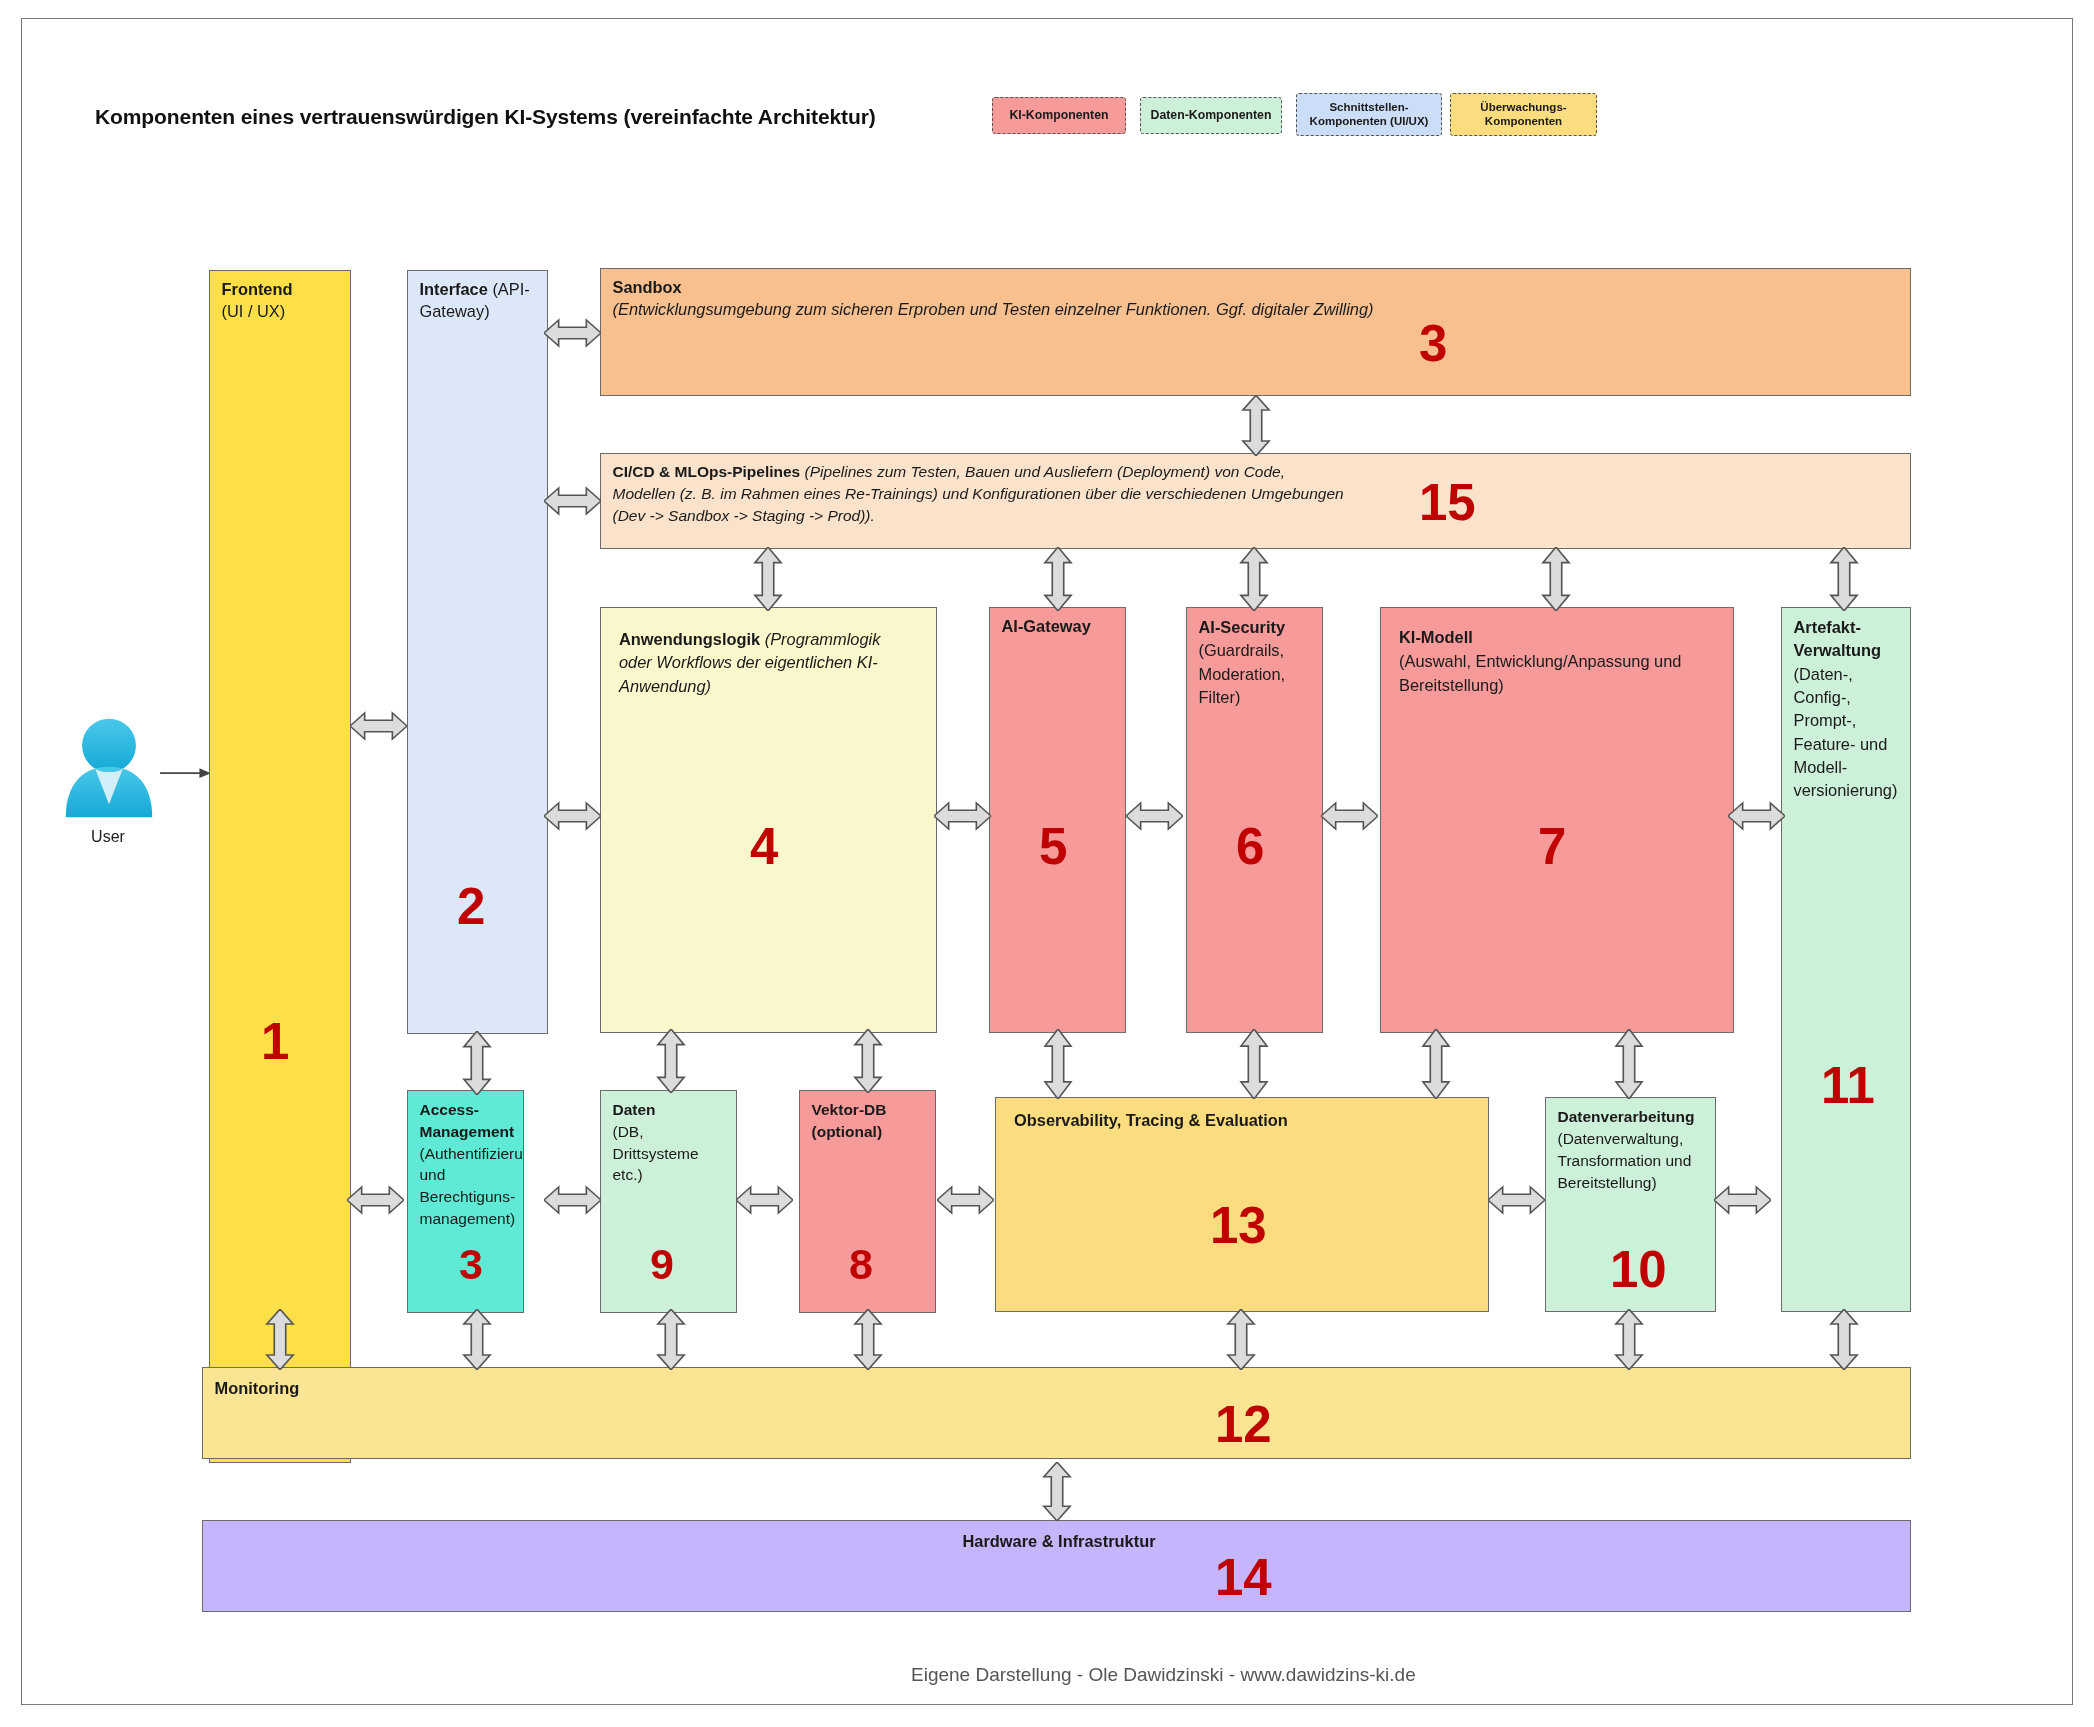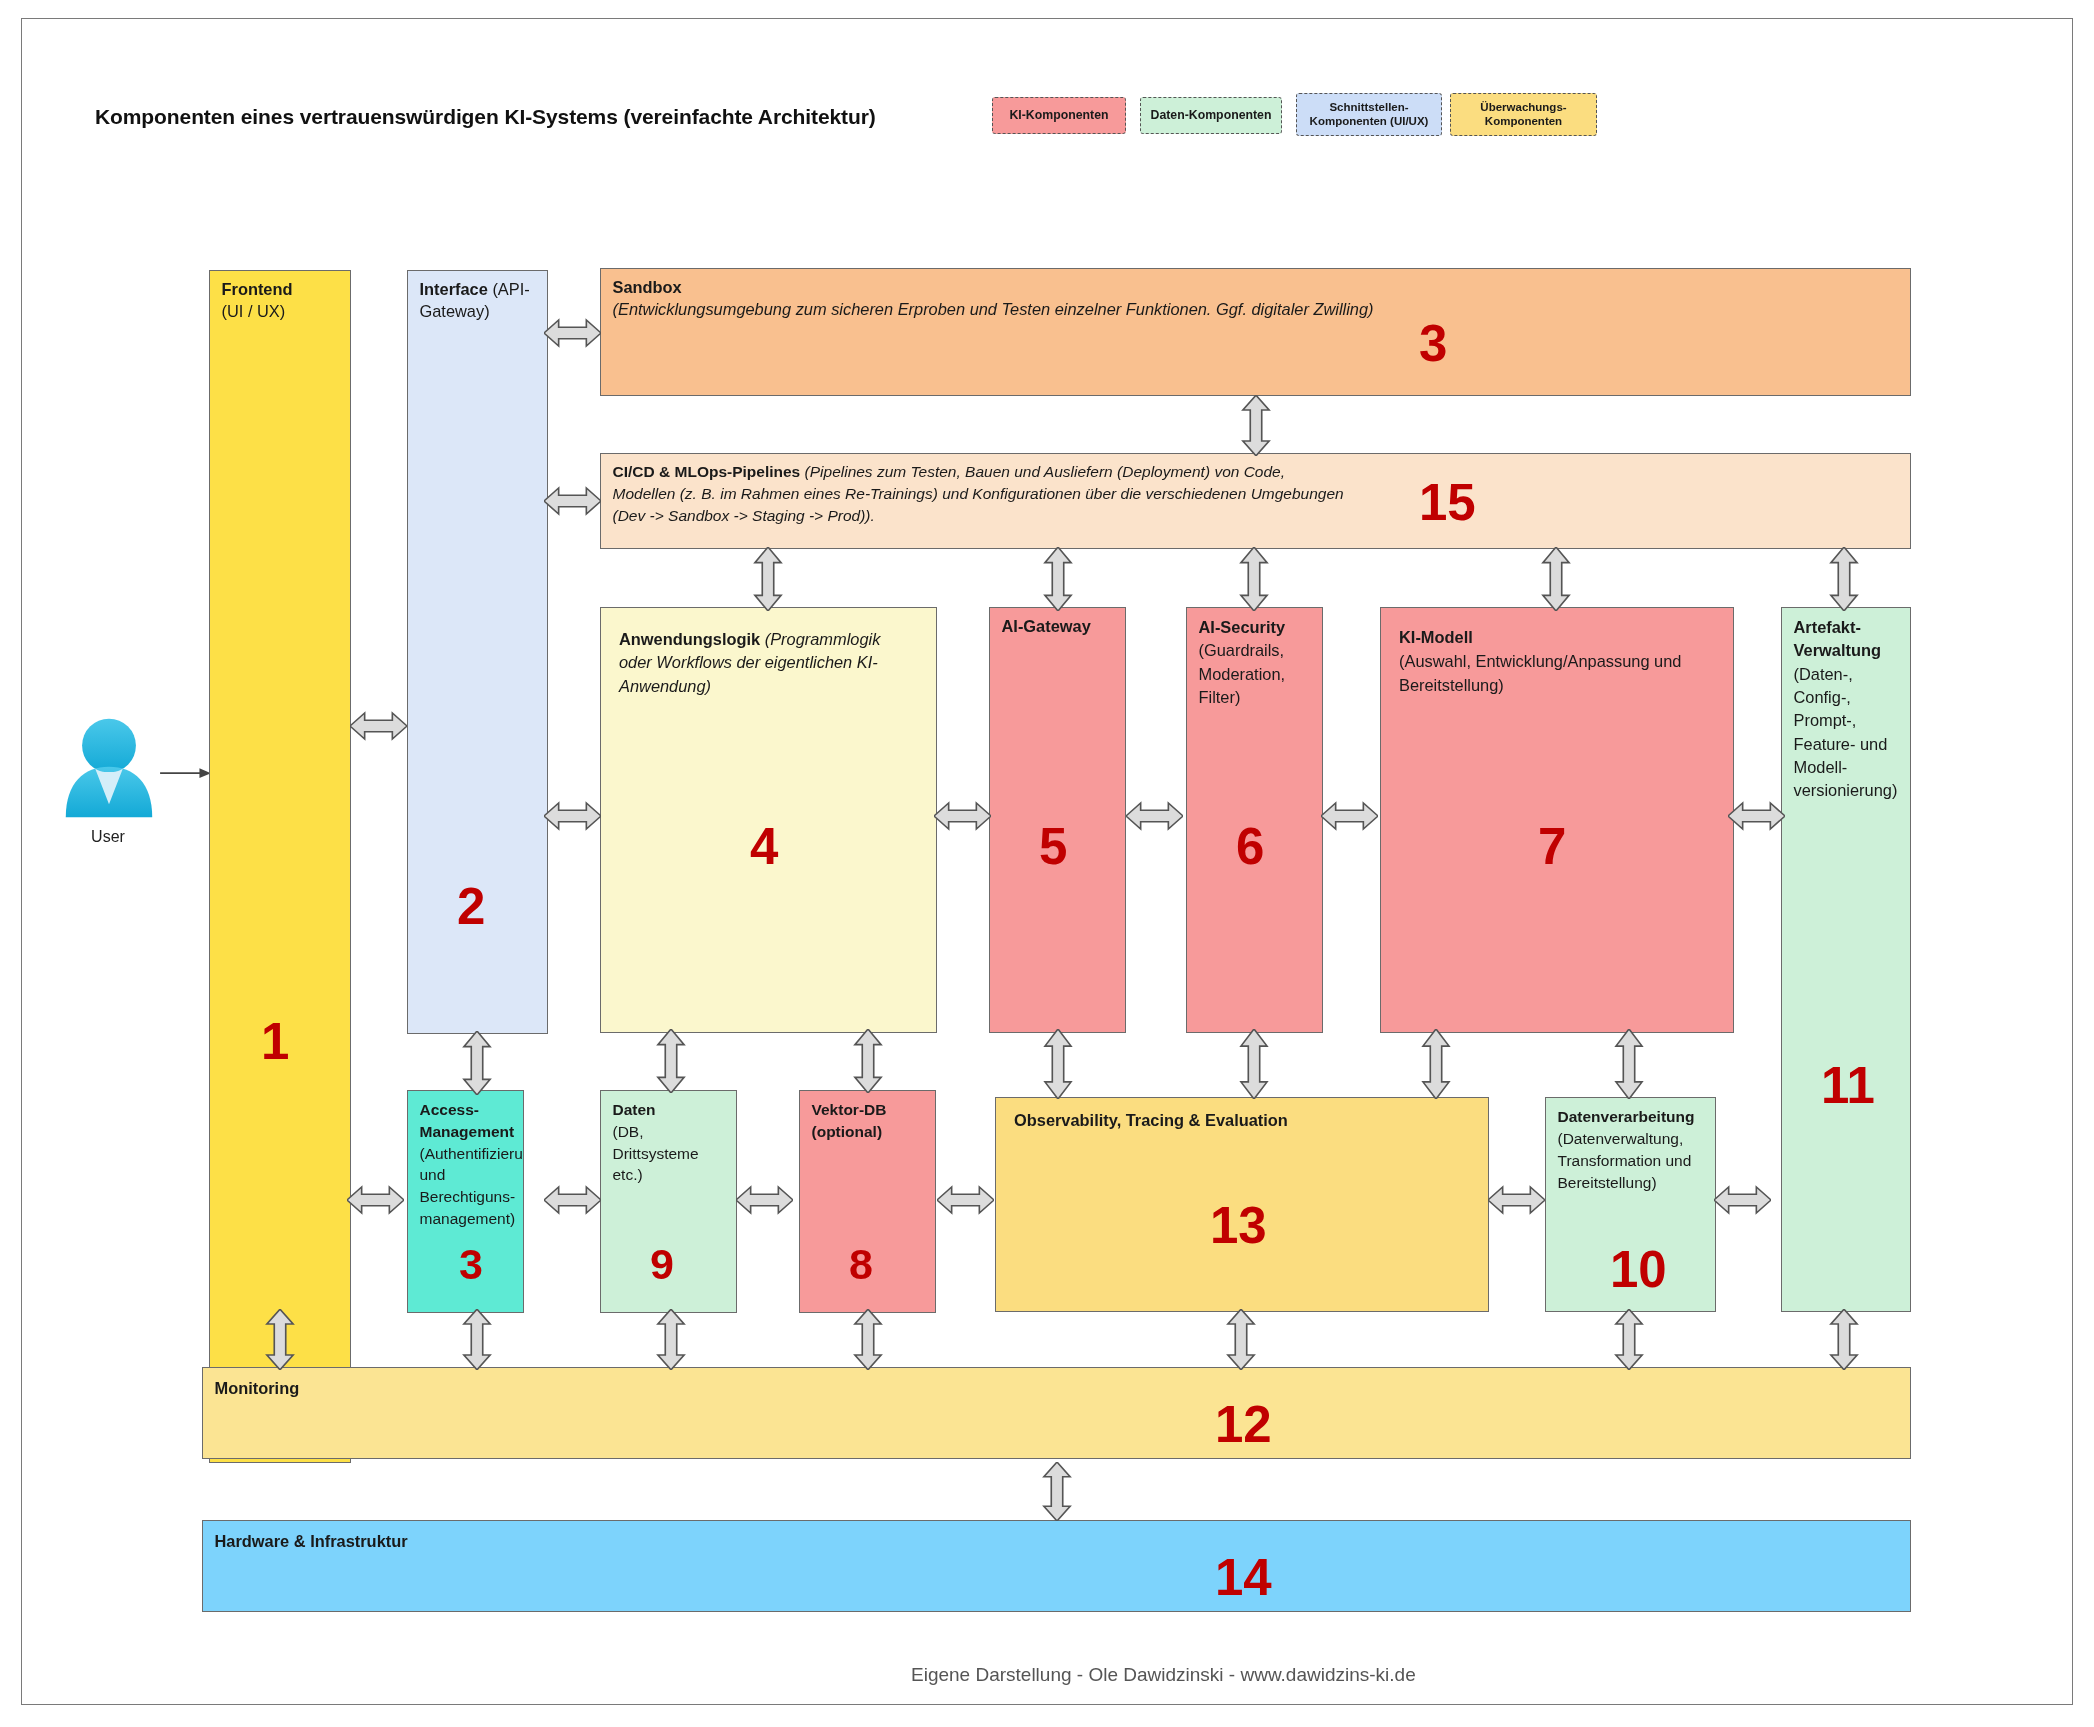--- a/index.html
+++ b/index.html
@@ -176,21 +176,21 @@
     <div class="num" style="left:64px;top:146px;">10</div>
   </div>
 
   <div class="box" style="left:202px;top:1367px;width:1709px;height:92px;background:#fbe493;">
     <div class="hdr" style="top:9.8px;left:11.5px;">
       <b>Monitoring</b>
     </div>
     <div class="num" style="left:1012px;top:31px;">12</div>
   </div>
 
-  <div class="box" style="left:202px;top:1520px;width:1709px;height:92px;background:#7dd3fc;">
+  <div class="box" style="left:202px;top:1520px;width:1709px;height:92px;background:#c4b5fd;text-align:center;">
     <div class="hdr" style="top:9.8px;left:11.5px;">
       <b>Hardware &amp; Infrastruktur</b>
     </div>
     <div class="num" style="left:1012px;top:31px;">14</div>
   </div>
 
   <div class="arrH" style="left:350px;top:708px;">
     <svg width="57" height="36" viewBox="0 0 70 44">
         <path d="M0,22 L18,6 L18,15 L52,15 L52,6 L70,22 L52,38 L52,29 L18,29 L18,38 Z" fill="#dcdcdc" stroke="#555" stroke-width="2"></path>
       </svg>

